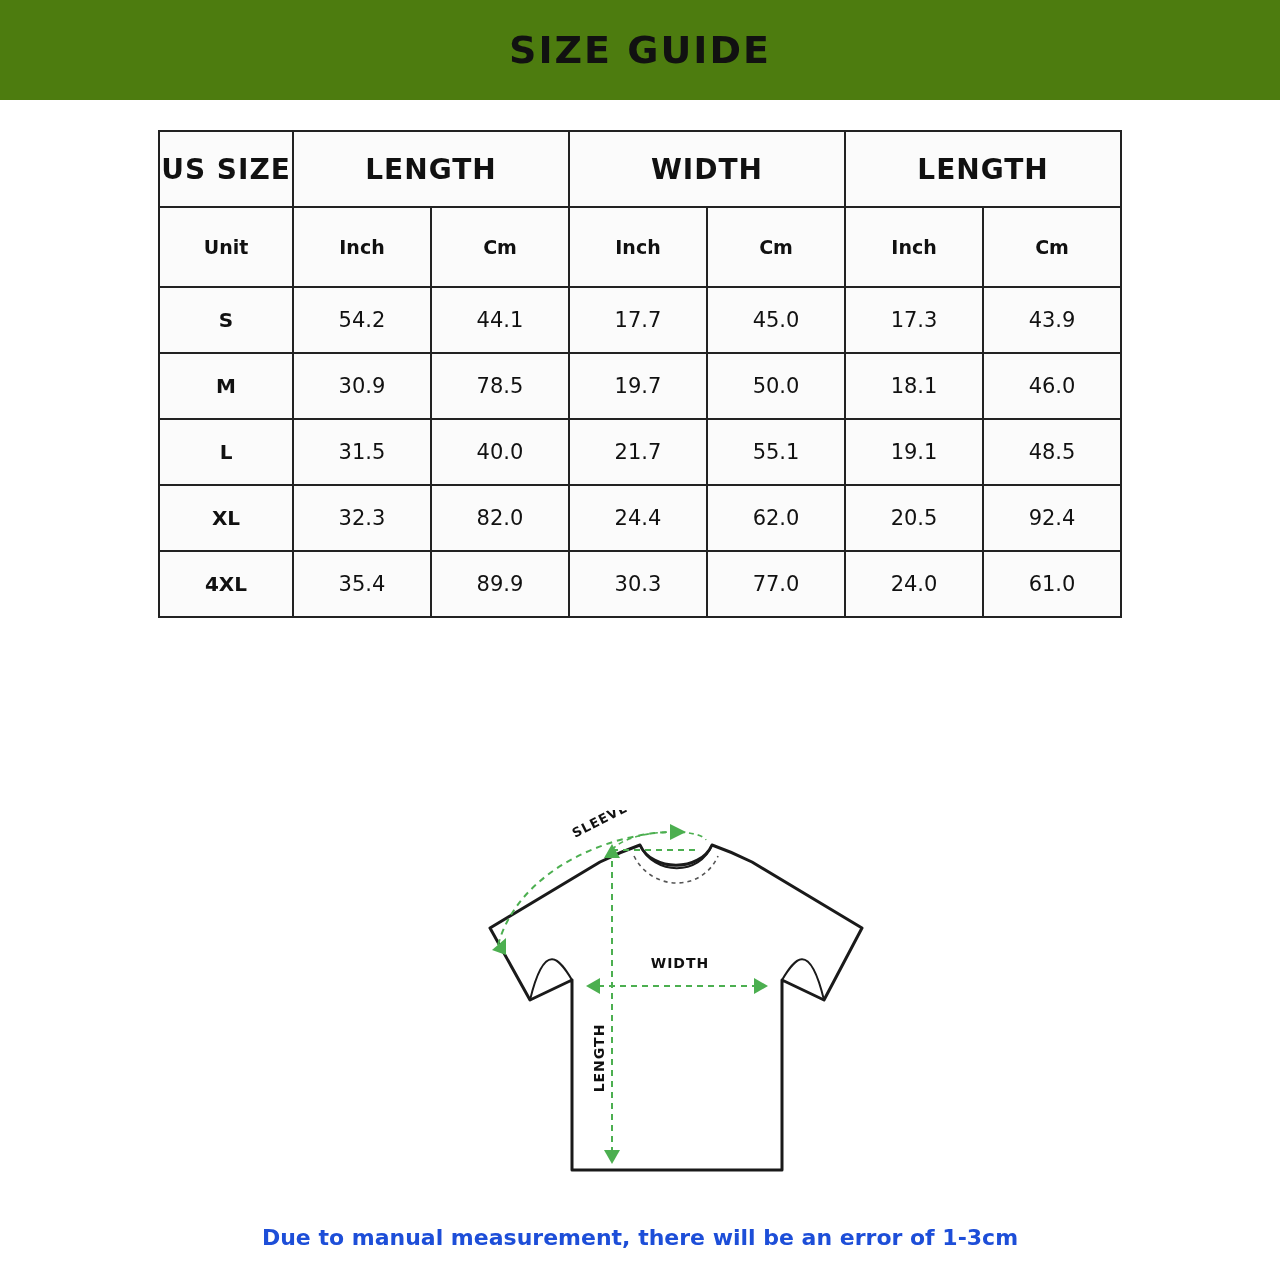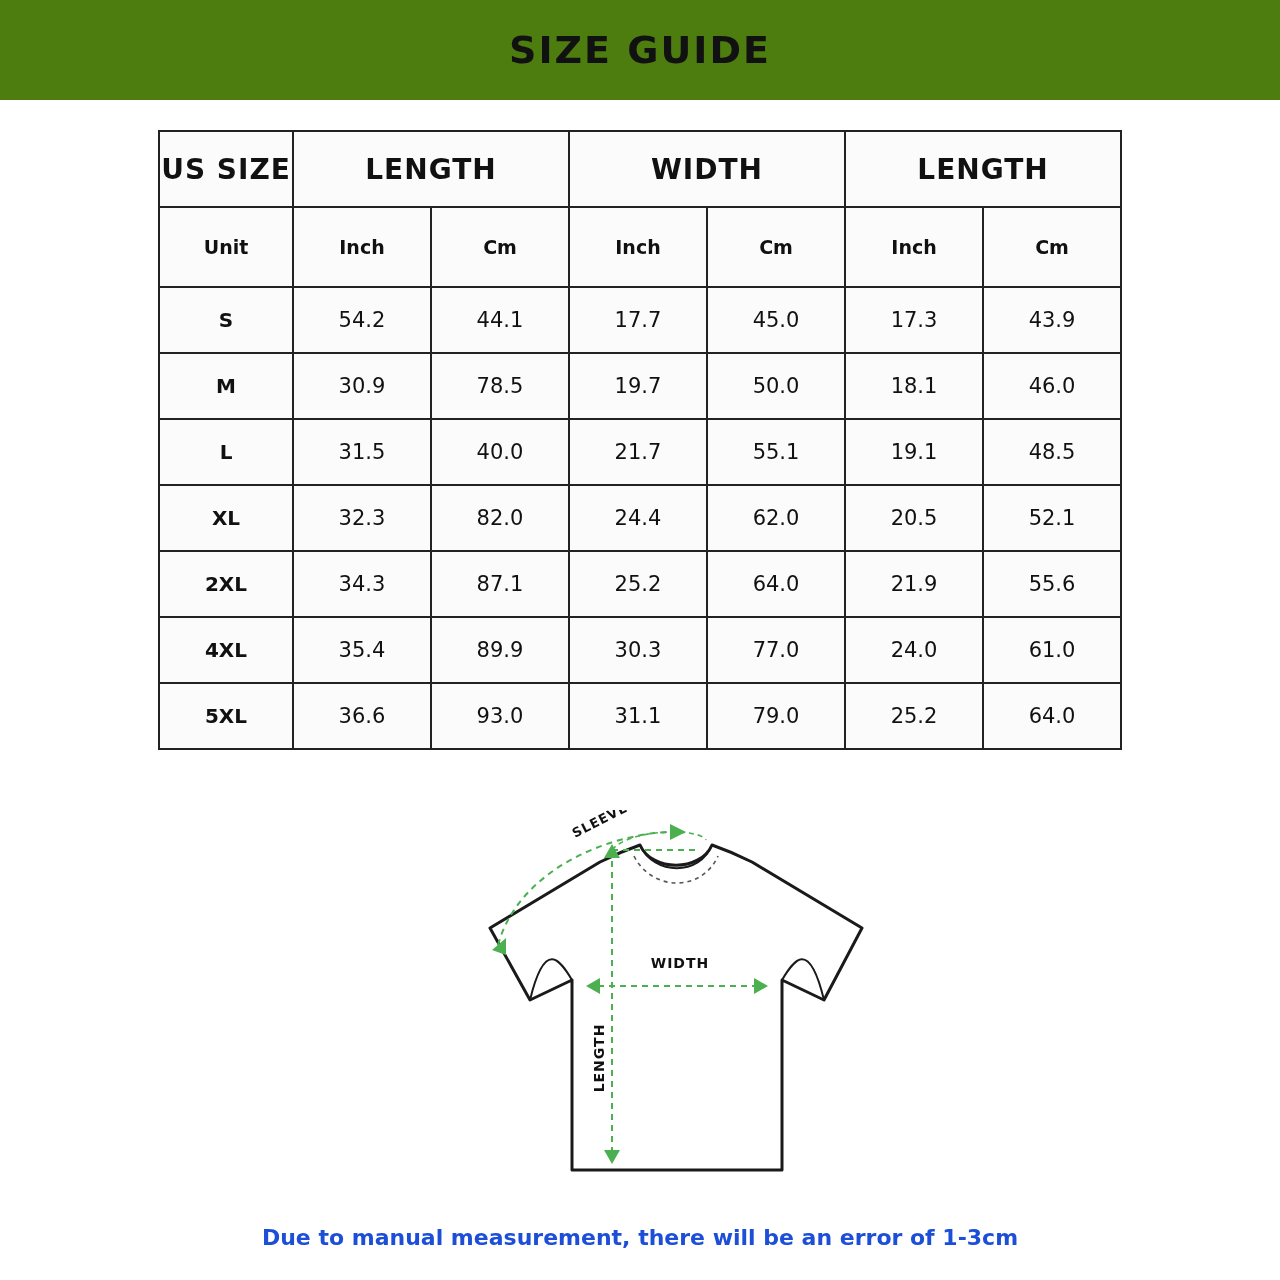--- a/index.html
+++ b/index.html
@@ -166,48 +166,30 @@
           <td>19.1</td>
           <td>48.5</td>
         </tr>
         <tr>
           <td class="sizecell">XL</td>
           <td>32.3</td>
           <td>82.0</td>
           <td>24.4</td>
           <td>62.0</td>
           <td>20.5</td>
-          <td>52.1</td>
-        </tr>
-        <tr>
-          <td class="sizecell">2XL</td>
-          <td>34.3</td>
-          <td>87.1</td>
-          <td>25.2</td>
-          <td>64.0</td>
-          <td>21.9</td>
-          <td>55.6</td>
+          <td>92.4</td>
         </tr>
         <tr>
           <td class="sizecell">4XL</td>
           <td>35.4</td>
           <td>89.9</td>
           <td>30.3</td>
           <td>77.0</td>
           <td>24.0</td>
           <td>61.0</td>
-        </tr>
-        <tr>
-          <td class="sizecell">5XL</td>
-          <td>36.6</td>
-          <td>93.0</td>
-          <td>31.1</td>
-          <td>79.0</td>
-          <td>25.2</td>
-          <td>64.0</td>
         </tr>
       </tbody>
     </table>
   </div>
 
   <div class="illus">
     <svg width="1280" height="390" viewBox="0 0 1280 390" xmlns="http://www.w3.org/2000/svg">
 
       <g fill="none" stroke="#1a1a1a" stroke-width="3" stroke-linejoin="round">
         <path d="M640 35

